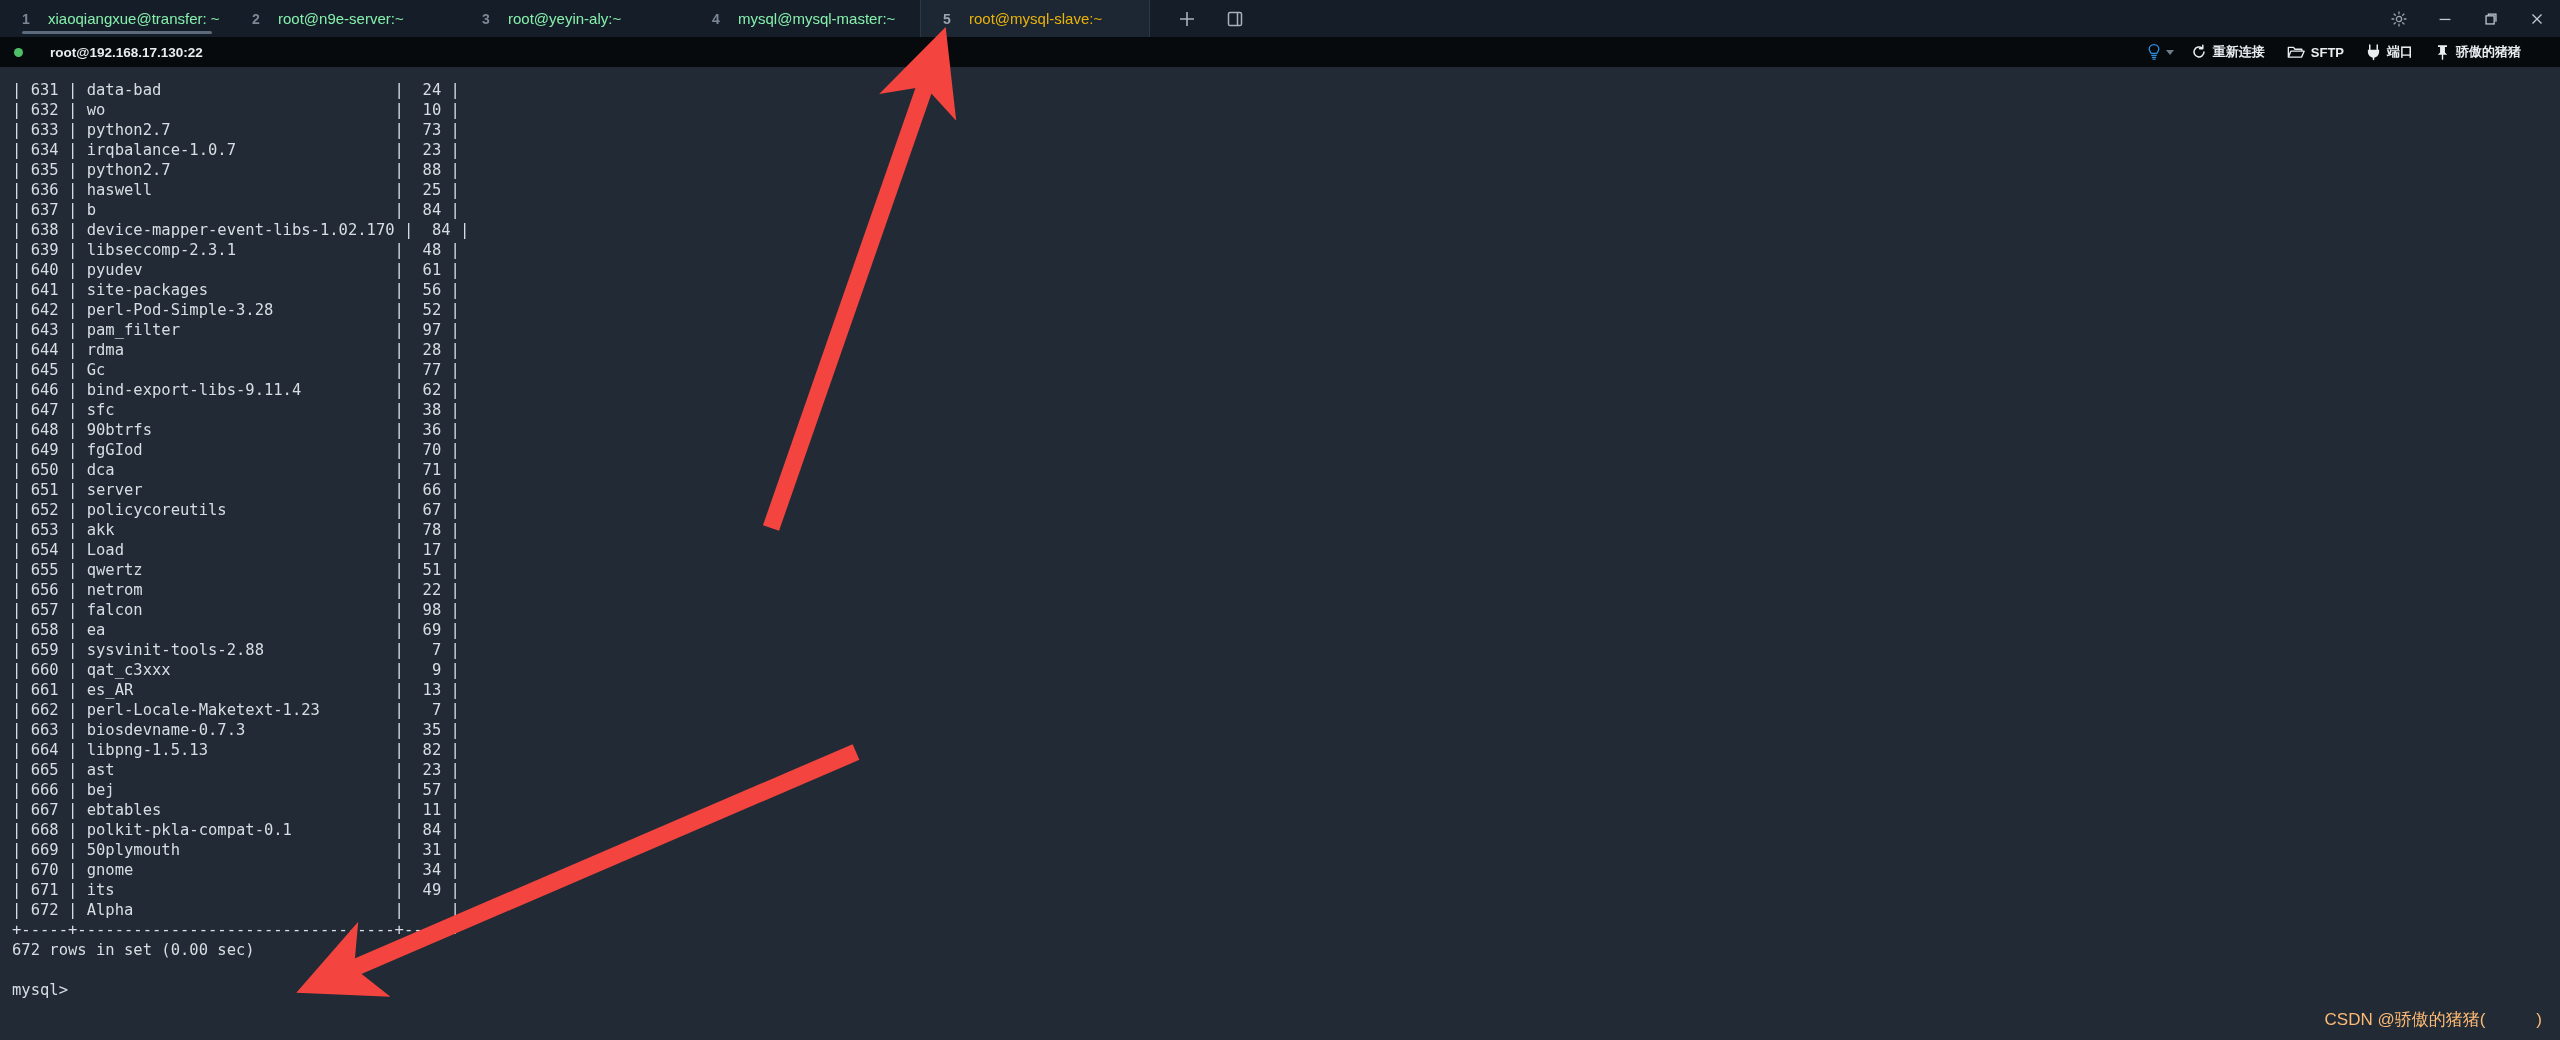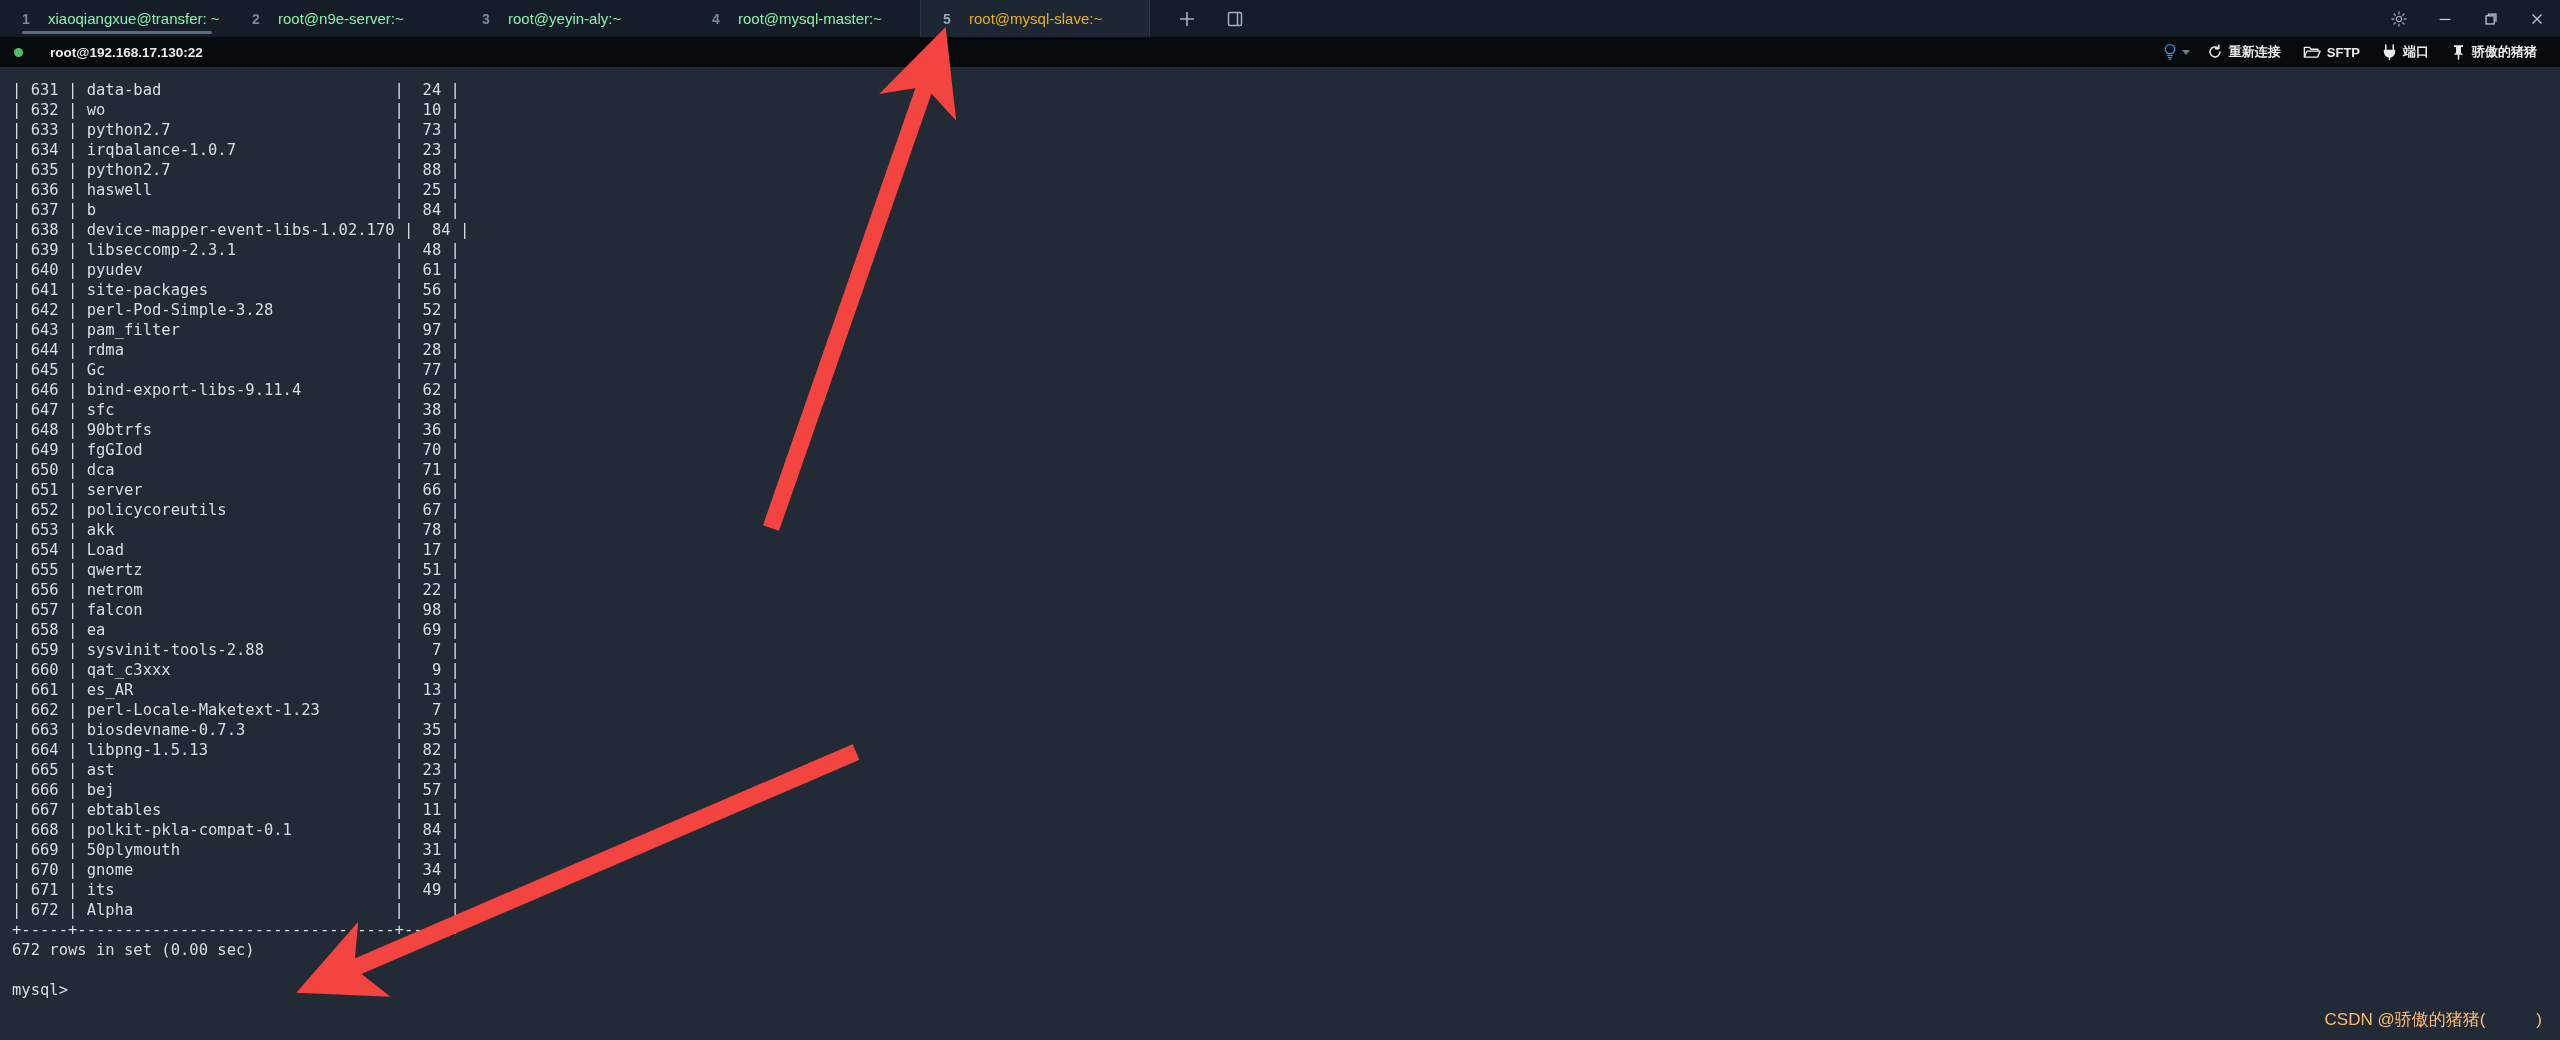--- a/index.html
+++ b/index.html
@@ -118,21 +118,21 @@
     flex: 0 0 auto;
   }
   .conntext {
     color: #e8edf2;
     font-size: 13.5px;
     font-weight: bold;
     white-space: nowrap;
   }
   .tbright {
     position: absolute;
-    right: 12px;
+    right: 28px;
     display: flex;
     align-items: center;
     gap: 0;
     height: 30px;
   }
   .tbitem {
     display: flex;
     align-items: center;
     gap: 6px;
     padding: 0 11px;
@@ -205,21 +205,21 @@
     <div class="tab">
       <span class="tabnum">2</span>
       <span class="tablabel">root@n9e-server:~</span>
     </div>
     <div class="tab">
       <span class="tabnum">3</span>
       <span class="tablabel">root@yeyin-aly:~</span>
     </div>
     <div class="tab">
       <span class="tabnum">4</span>
-      <span class="tablabel">root@mysql-master:~</span>
+      <span class="tablabel">mysql@mysql-master:~</span>
     </div>
     <div class="tab active">
       <span class="tabnum">5</span>
       <span class="tablabel">root@mysql-slave:~</span>
     </div>
 
     <div class="tabactions">
       <div class="tabicon">
         <svg width="20" height="20" viewBox="0 0 20 20">
           <path d="M10 3 L10 17 M3 10 L17 10" stroke="#a7b2bd" stroke-width="1.6" fill="none"></path>

